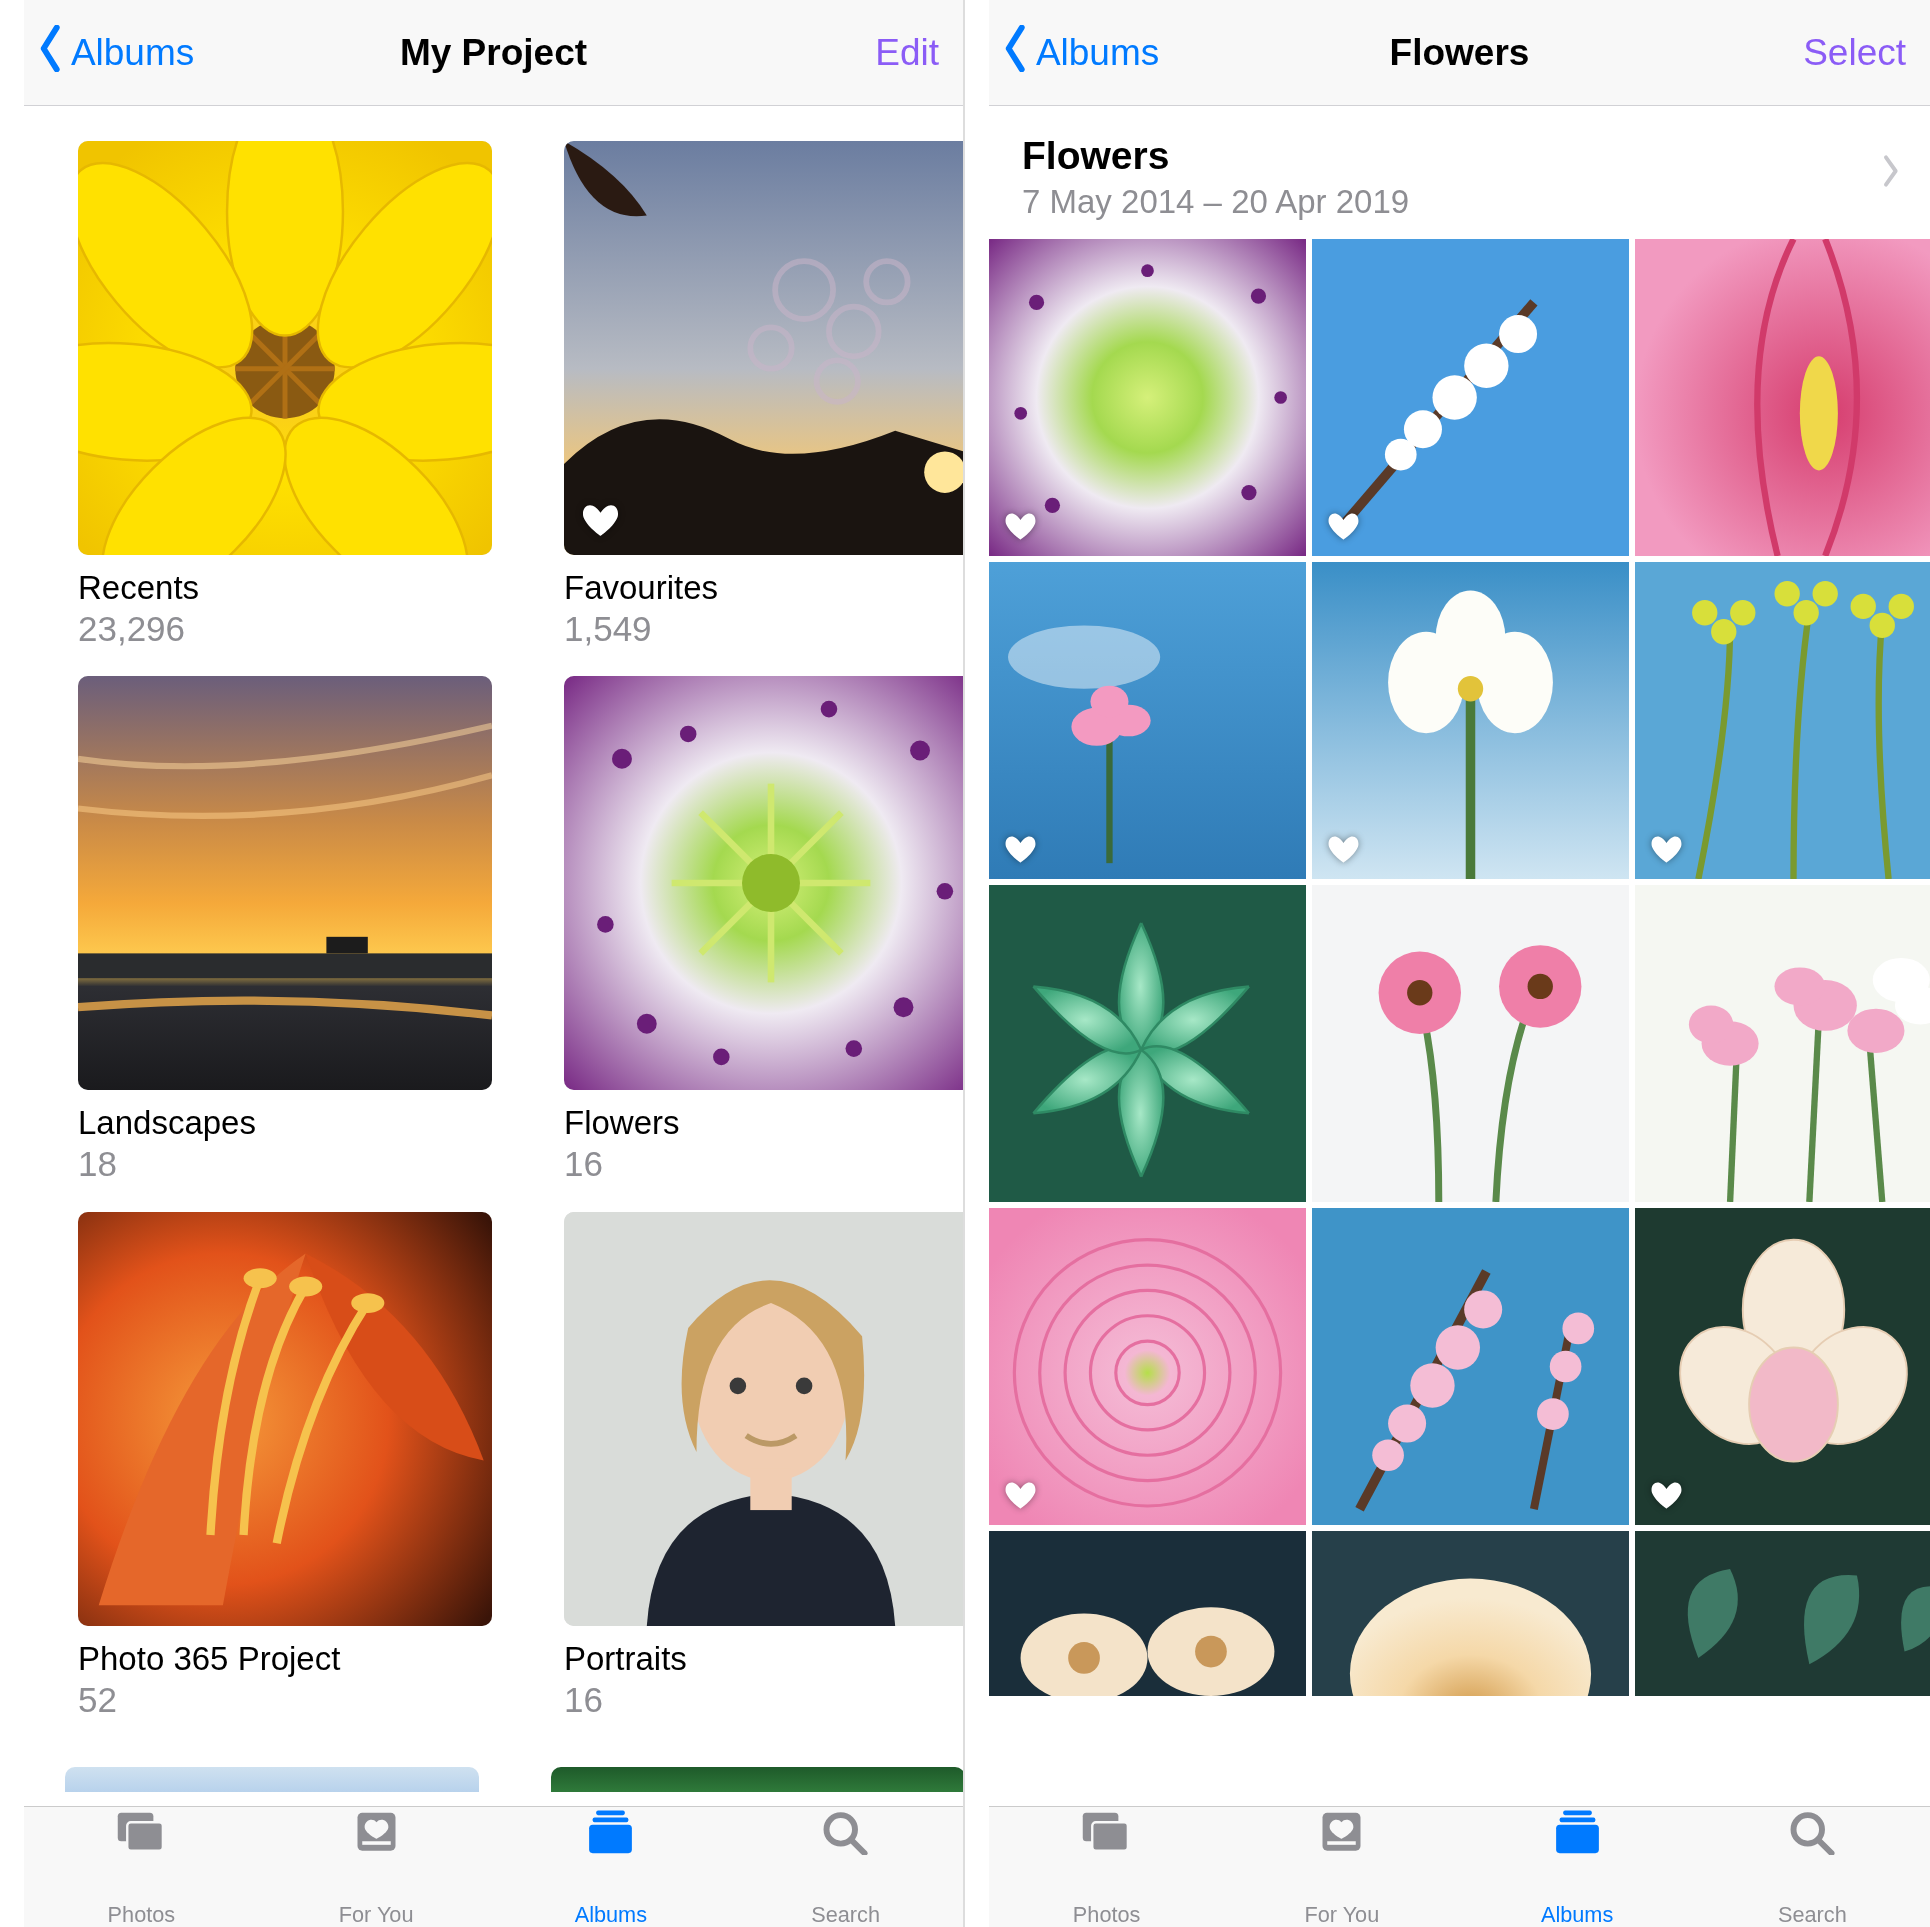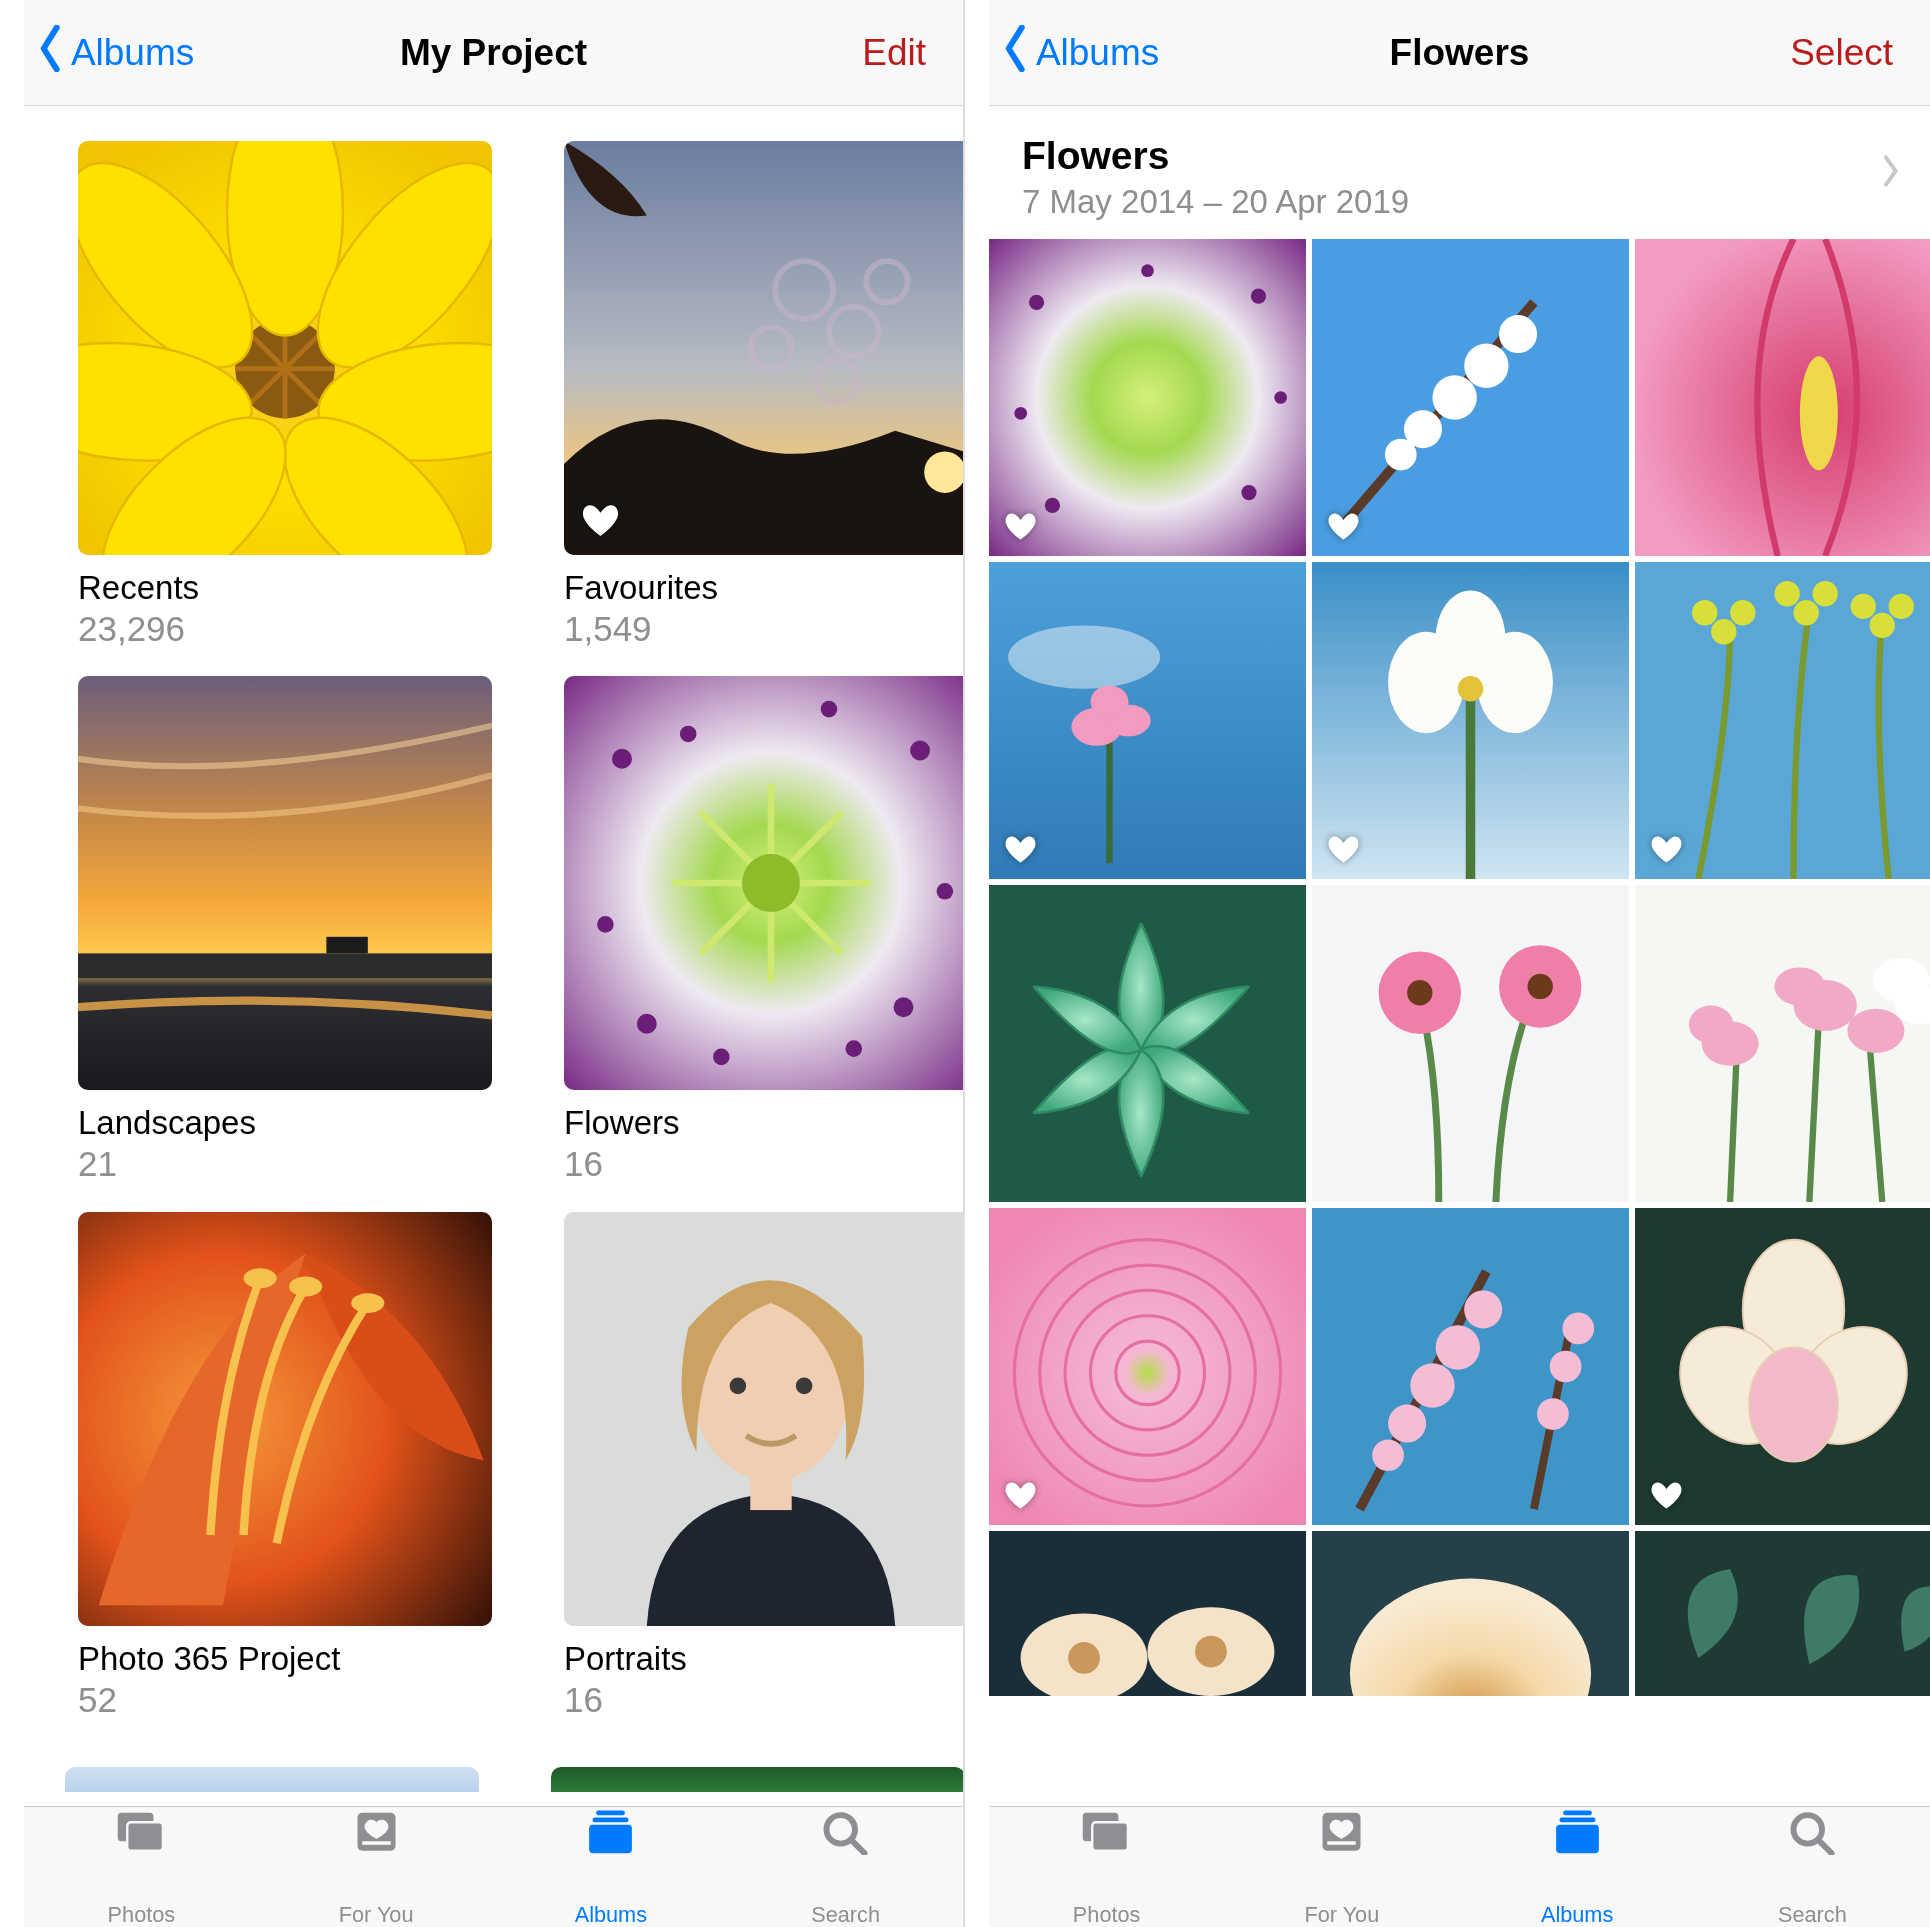--- a/index.html
+++ b/index.html
@@ -51,22 +51,22 @@
     left: 9.9px;
     display: flex;
     align-items: center;
     color: #007aff;
     font-size: 37px;
     cursor: pointer;
   }
   .nav-left svg { width: 35px; height: 47px; margin-right: 2px; }
   .nav-right {
     position: absolute;
-    right: 37px;
-    color: #b91c1c;
+    right: 24px;
+    color: #8b5cf6;
     font-size: 37px;
     cursor: pointer;
   }
 
   
   .content {
     flex: 1 1 auto;
     overflow: hidden;
     background: #fff;
   }
@@ -291,21 +291,21 @@
               </defs>
               <rect width="100" height="100" fill="url(#sun)"></rect>
               <path d="M0 20 Q40 26 100 12" stroke="rgba(255,220,160,.5)" stroke-width="1.5" fill="none"></path>
               <path d="M0 32 Q50 38 100 24" stroke="rgba(255,210,140,.5)" stroke-width="1.5" fill="none"></path>
               <rect x="0" y="67" width="100" height="6" fill="#2a2c2e"></rect>
               <rect x="60" y="63" width="10" height="4" fill="#1c1c1c"></rect>
               <path d="M0 80 Q50 76 100 82" stroke="#c79246" stroke-width="2" fill="none"></path>
             </svg>
           </div>
           <div class="album-title">Landscapes</div>
-          <div class="album-count">21</div>
+          <div class="album-count">18</div>
         </div>
 
         <div class="album-card">
           <div class="album-image">
             <svg viewBox="0 0 100 100" preserveAspectRatio="xMidYMid slice">
               <defs>
                 <radialGradient id="fl1" cx="50%" cy="50%" r="70%">
                   <stop offset="0%" stop-color="#d5f07a"></stop>
                     <stop offset="20%" stop-color="#a4d94f"></stop>
                     <stop offset="45%" stop-color="#efeaf2"></stop>

